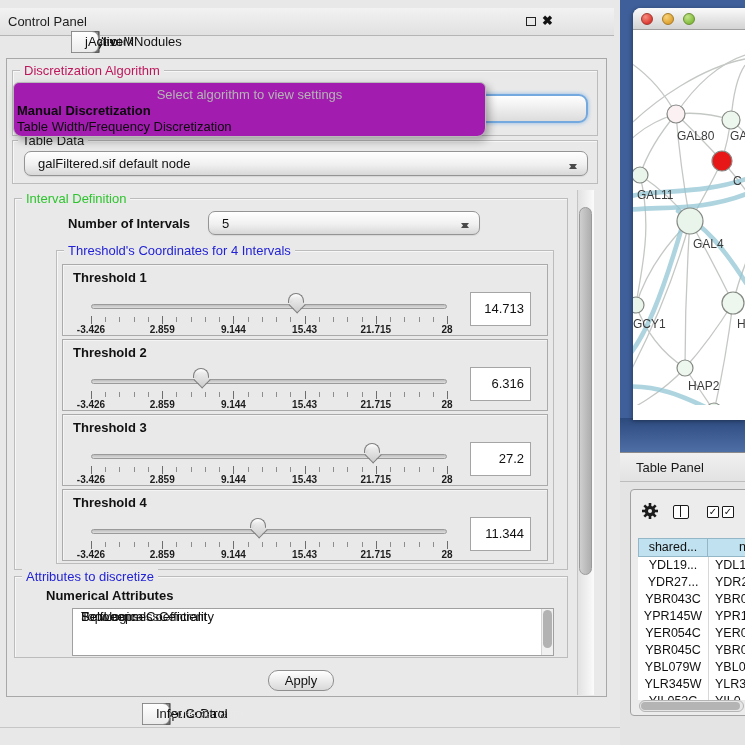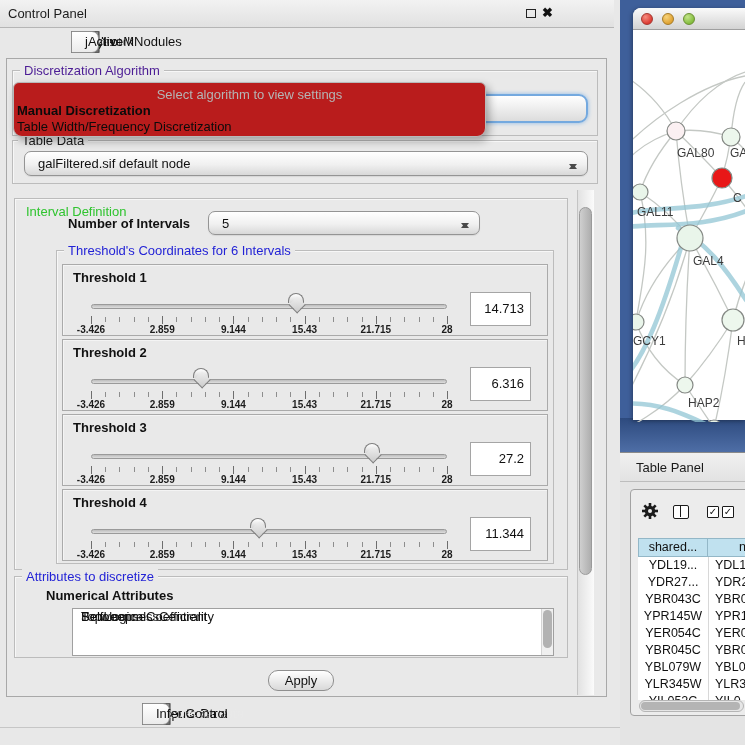--- a/index.html
+++ b/index.html
@@ -1,21 +1,21 @@
 <!DOCTYPE html>
 <html><head>
 <meta charset="utf-8">
 <style>
   html,body{margin:0;padding:0;}
   #app{position:relative;width:745px;height:745px;overflow:hidden;background:#e8e8e8;
        font-family:"Liberation Sans",sans-serif;font-size:13px;color:#111;}
   #app *{box-sizing:border-box;position:absolute;}
 
   
-  #titlebar{left:0;top:0;width:614px;height:28px;background:linear-gradient(#f2f2f2,#e1e1e1);
+  #titlebar{left:0;top:8px;width:614px;height:28px;background:linear-gradient(#f2f2f2,#e1e1e1);
             border-bottom:1px solid #b5b5b5;}
   #titlebar-title{left:8px;top:0;line-height:27px;color:#1c1c1c;}
   #float-btn{left:526px;top:9px;width:10px;height:9px;border:1.5px solid #222;background:transparent;}
   #close-btn{left:542px;top:5px;font-weight:bold;font-size:13px;color:#111;}
 
   .segrow{display:flex;flex-direction:row;position:absolute;}
   .seg{position:relative;height:22px;line-height:20px;border:1px solid #8f8f8f;margin-left:-1px;
        background:linear-gradient(#ffffff,#ebebeb);padding:0 13px;color:#111;display:flex;
        align-items:center;gap:5px;font-size:13px;white-space:nowrap;}
   .seg.first{border-radius:7px 0 0 7px;margin-left:0;}
@@ -23,46 +23,46 @@
   .seg.sel{background:linear-gradient(#8b8b8b,#6e6e6e);color:#e9e9e9;border-color:#5e5e5e;}
   #toptabs{left:72px;top:31px;}
   #bottomtabs{left:143px;top:703px;}
   #bottomline{left:0;top:727px;width:620px;height:1px;background:#c6c6c6;}
 
   #main-panel{left:6px;top:58px;width:601px;height:639px;border:1px solid #a8a8a8;background:#e9e9e9;}
 
   .group{border:1px solid #bcbcbc;box-shadow:inset 1px 1px 0 #f7f7f7;}
   .group-title{font-size:13px;background:#e9e9e9;padding:0 4px;white-space:nowrap;z-index:2;}
   #algo-group{left:12px;top:70px;width:586px;height:66px;}
-  #algo-title{left:20px;top:63px;color:#4c1d95;}
+  #algo-title{left:20px;top:63px;color:#be185d;}
   #td-group{left:12px;top:140px;width:586px;height:44px;}
   #td-title{left:18px;top:133px;color:#1a1a1a;}
   #interval-group{left:14px;top:198px;width:554px;height:372px;}
-  #interval-title{left:22px;top:204px;}
+  #interval-title{left:22px;top:191px;}
   #thr-group{left:56px;top:250px;width:498px;height:314px;}
   #thr-title{left:64px;top:243px;}
   #attr-group{left:14px;top:576px;width:554px;height:82px;}
   #attr-title{left:22px;top:569px;}
 
   .combo{border:1px solid #949494;border-radius:7px;background:linear-gradient(#ffffff,#f0f0f0 55%,#d8d8d8);
          line-height:23px;padding-left:13px;color:#111;box-shadow:0 1px 1px rgba(0,0,0,.08);}
   .spin{position:absolute;right:9px;top:50%;transform:translateY(-50%);width:9px;}
   .spin i{position:relative;display:block;width:0;height:0;border-left:4px solid transparent;
           border-right:4px solid transparent;}
   .spin .up{border-bottom:5px solid #4a4a4a;margin-bottom:2px;}
   .spin .dn{border-top:5px solid #4a4a4a;}
 
   #algo-combo{left:22px;top:94px;width:566px;height:29px;border:2px solid #74a9df;border-radius:9px;
               background:linear-gradient(#ffffff,#dcdcdc);box-shadow:0 0 4px #8ab8e6;z-index:4;}
   #td-combo{left:24px;top:151px;width:564px;height:25px;}
   #noi-label{left:42px;top:212px;height:24px;line-height:24px;font-weight:bold;margin-left:26px;}
   #noi-combo{left:208px;top:211px;width:272px;height:24px;}
 
   
-  #popup{left:13px;top:82px;width:473px;height:55px;background:#b91c1c;border:1px solid #b9b9b9;
+  #popup{left:13px;top:82px;width:473px;height:55px;background:#a21caf;border:1px solid #b9b9b9;
          border-radius:6px 6px 9px 9px;box-shadow:3px 4px 9px rgba(0,0,0,.32);z-index:50;}
   #popup-placeholder{left:0;top:4px;width:100%;text-align:center;color:#b5b5b5;}
   #popup-item-0{left:3px;top:20px;font-weight:bold;color:#0b0b0b;white-space:nowrap;}
   #popup-item-1{left:3px;top:36px;color:#0b0b0b;white-space:nowrap;}
 
   
   #vscroll-track{left:577px;top:190px;width:17px;height:505px;border-left:1px solid #c4c4c4;
                  background:linear-gradient(to right,#e2e2e2,#fbfbfb);}
   #vscroll-thumb{left:579px;top:207px;width:13px;height:368px;border-radius:7px;border:1px solid #9a9a9a;
                  background:linear-gradient(to right,#cfcfcf,#aeaeae);}
@@ -102,21 +102,21 @@
   #blue-area{left:620px;top:0;width:125px;height:452px;background:#3e5f9a;}
   #blue-grad{left:620px;top:418px;width:125px;height:34px;background:linear-gradient(#2d4a7e,#4e6ea6);}
   #net-window{left:633px;top:8px;width:112px;height:412px;background:#ffffff;border-radius:8px 0 0 0;
               box-shadow:-1px 1px 4px rgba(0,0,0,.35);}
   #net-titlebar{left:0;top:0;width:112px;height:22px;background:linear-gradient(#fafafa,#d3d3d3);
                 border-bottom:1px solid #9f9f9f;border-radius:8px 0 0 0;}
   .light{top:5px;width:12px;height:12px;border-radius:50%;}
   #light-red{left:8px;background:radial-gradient(circle at 35% 30%,#f58d80,#dd3b33 70%);border:1px solid #a33730;}
   #light-yellow{left:29px;background:radial-gradient(circle at 35% 30%,#f7d37a,#dfa233 70%);border:1px solid #a57b28;}
   #light-green{left:50px;background:radial-gradient(circle at 35% 30%,#c3e48a,#84bd3f 70%);border:1px solid #6b8f33;}
-  #net-canvas{left:0;top:24px;width:104px;height:390px;}
+  #net-canvas{left:0;top:7px;width:104px;height:390px;}
 
   #tp-bar{left:620px;top:452px;width:125px;height:30px;background:linear-gradient(#f0f0f0,#e2e2e2);
           border-top:1px solid #8a8a8a;border-bottom:1px solid #bdbdbd;}
   #tp-title{left:16px;top:0;line-height:29px;color:#1a1a1a;}
   #tp-body{left:620px;top:482px;width:125px;height:263px;background:#e4e4e4;}
   #tp-frame{left:630px;top:489px;width:130px;height:227px;border:1px solid #a2a2a2;border-radius:4px;background:#ececec;}
 
   #gear-icon{left:10px;top:12px;width:18px;height:18px;}
   #split-icon{left:42px;top:15px;width:16px;height:14px;border:1.6px solid #1a1a1a;border-radius:2px;background:#fff;}
   #split-icon::after{content:"";position:absolute;left:5.6px;top:0;width:1.6px;height:11px;background:#1a1a1a;}
@@ -194,21 +194,21 @@
   <div id="noi-label">Number of Intervals</div>
   <div id="noi-combo" class="combo">
     <span style="position:relative;">5</span>
     <span class="spin">
         <i class="up"></i>
         <i class="dn"></i>
       </span>
   </div>
 
   <div id="thr-group" class="group"></div>
-  <div id="thr-title" class="group-title gtitle-blue">Threshold's Coordinates for 6 Intervals</div>
+  <div id="thr-title" class="group-title gtitle-blue">Threshold's Coordinates for 4 Intervals</div>
   <div id="thresholds" style="left:0;top:0;">
       <div class="th-panel" style="top: 264px; padding-left: 22px;">
         <div class="th-name">Threshold 1</div>
         <div class="th-track"></div>
         <div class="th-thumb" style="left: 225.482px;"></div>
         <div class="th-ticks"></div>
         <div class="th-majortick" style="left: 28px;"></div>
         <div class="th-ticklabel" style="left: 28px;">-3.426</div>
         <div class="th-majortick" style="left: 99.2px;"></div>
         <div class="th-ticklabel" style="left: 99.2px;">2.859</div>

